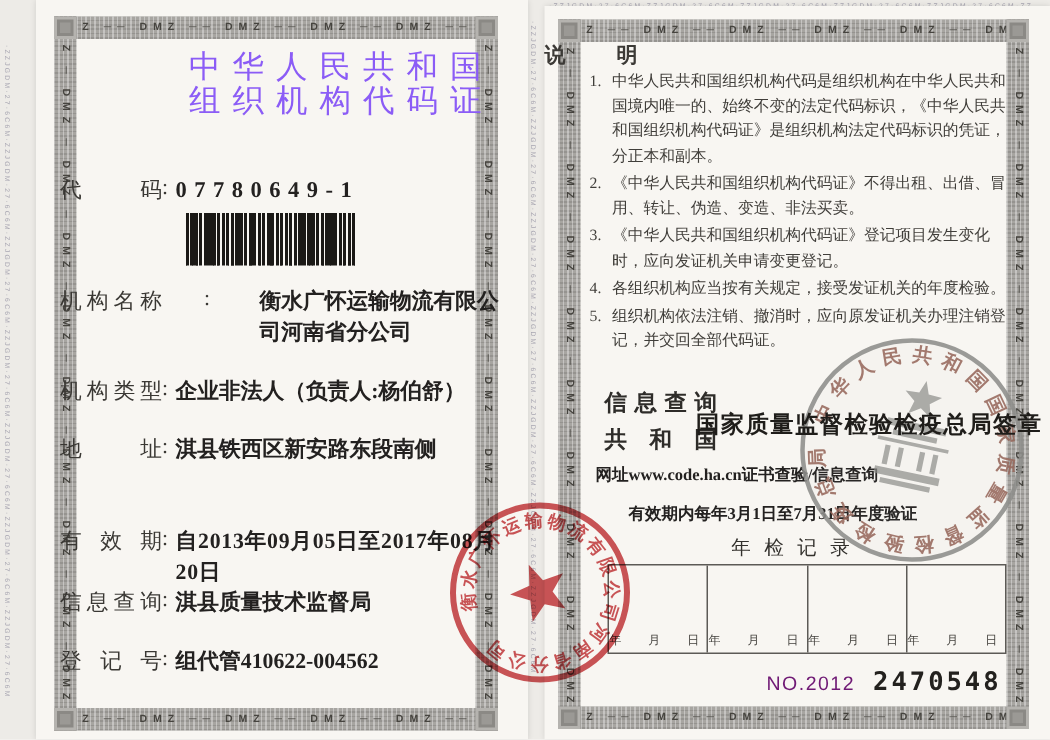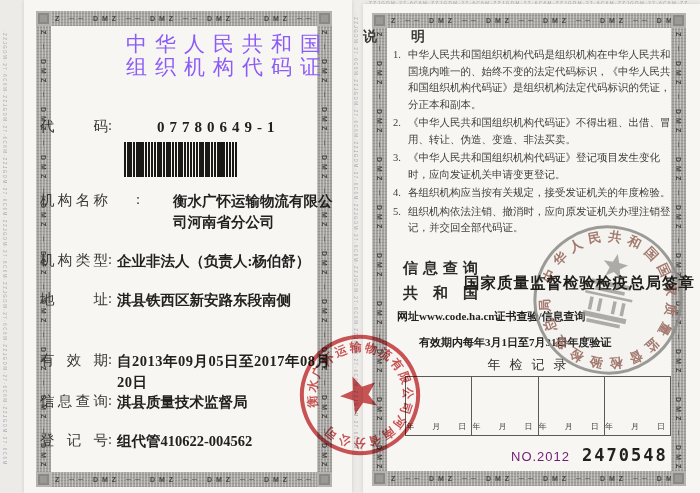--- a/index.html
+++ b/index.html
@@ -43,21 +43,21 @@
   .cert-title{position:absolute;left:20px;width:285px;text-align:right;
     font-size:21px;letter-spacing:8px;color:#8b5cf6;font-weight:400;}
   .t1{top:30px;} .t2{top:53px;}
   .field-row{position:absolute;left:16px;right:16px;display:flex;align-items:flex-start;
     color:#2b2926;font-size:14.5px;}
   .field-label{display:inline-block;width:68px;text-align:justify;text-align-last:justify;
     color:#3a3834;flex:none;}
   .field-colon{flex:none;margin-right:5px;color:#3a3834;}
   .field-value{font-weight:600;color:#232120;line-height:1.45;}
   .value-wrap{max-width:220px;}
-  .code-value{letter-spacing:5px;font-size:15px;margin-left:40px;}
+  .code-value{letter-spacing:5px;font-size:15px;}
   .barcode{
     position:absolute;left:100px;top:142px;width:114px;height:35px;
     background-image:
       repeating-linear-gradient(90deg,#1b1916 0 2px,transparent 2px 3px),
       repeating-linear-gradient(90deg,#1b1916 0 1px,transparent 1px 7px),
       repeating-linear-gradient(90deg,transparent 0 4px,#1b1916 4px 6px,transparent 6px 13px);
   }
 
   
   .notes-heading{position:absolute;top:24px;left:0;width:100%;text-align:left;

